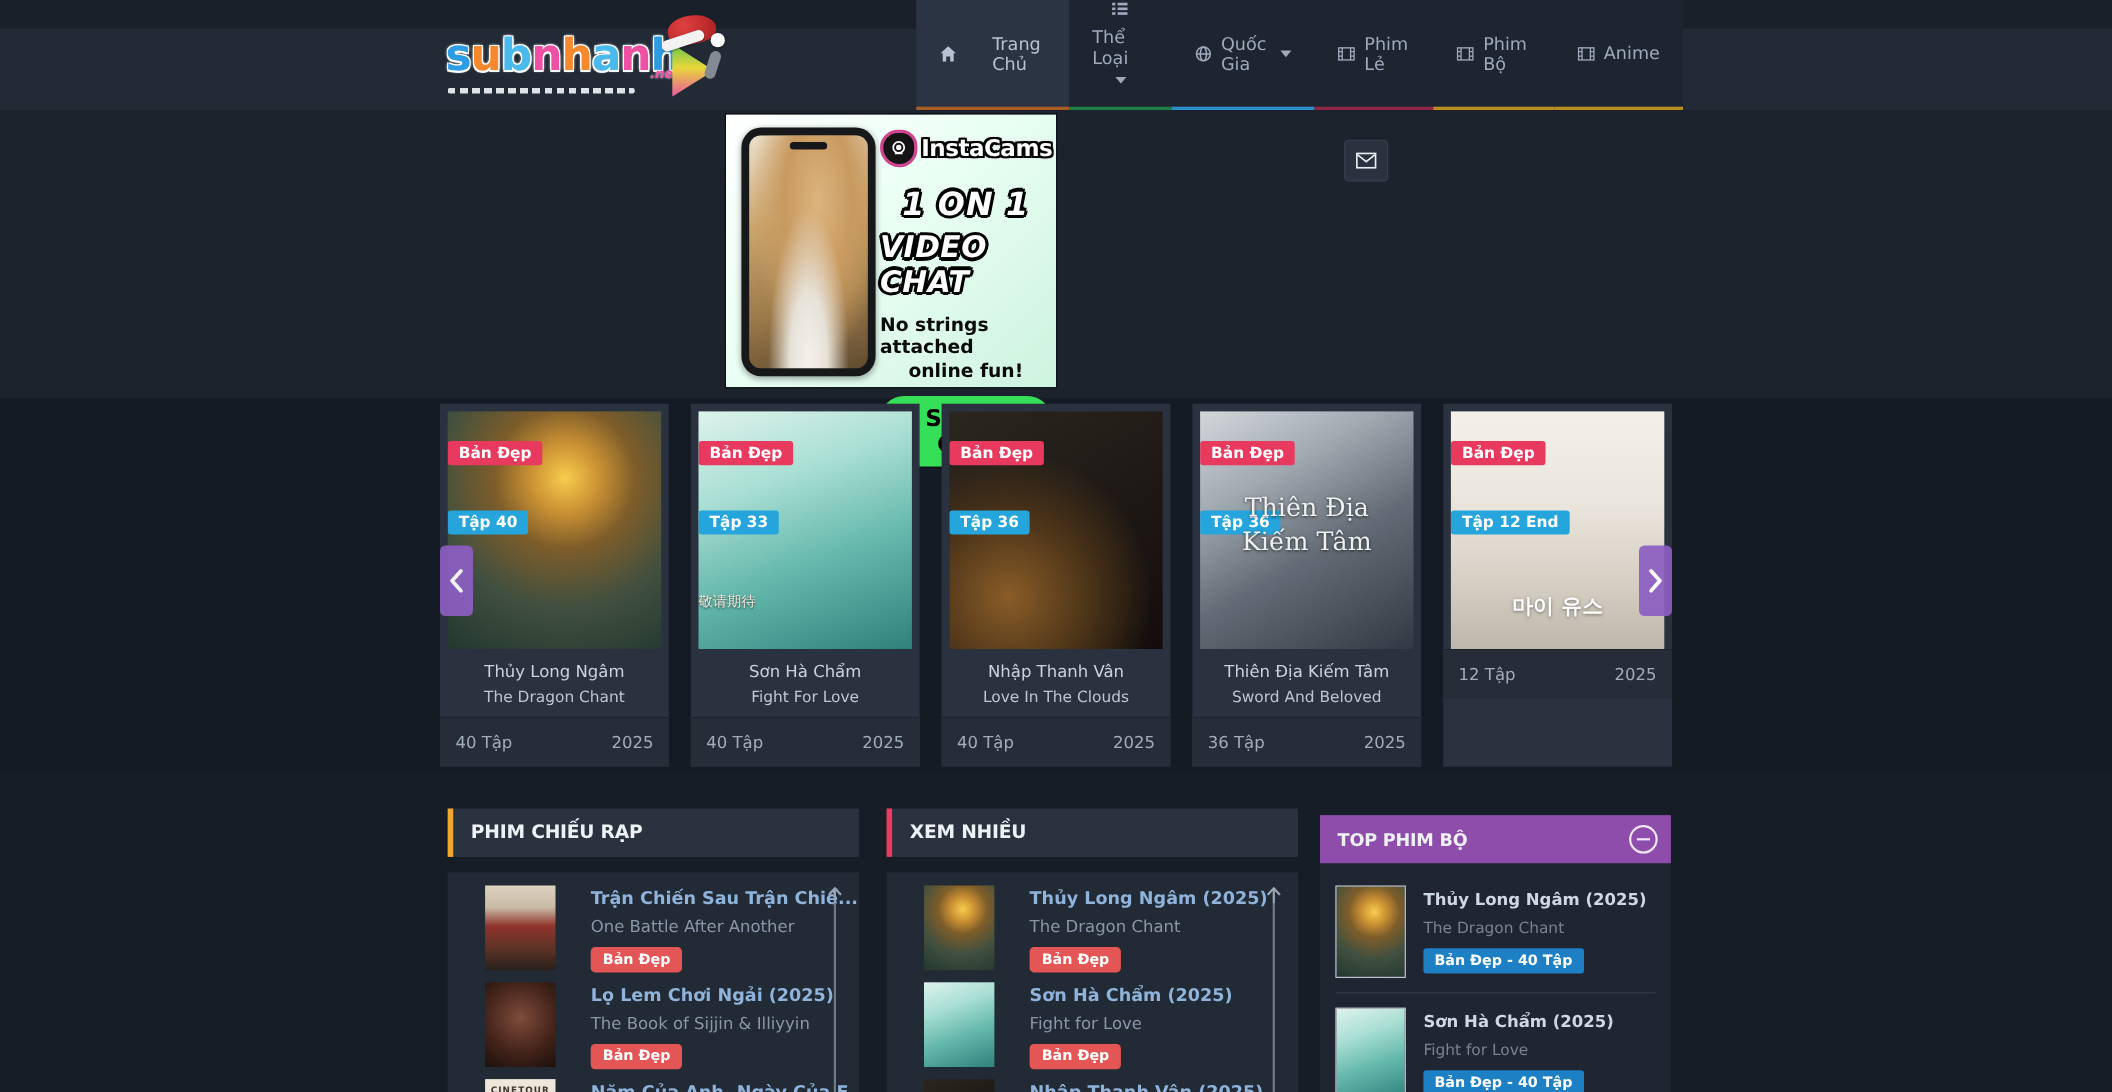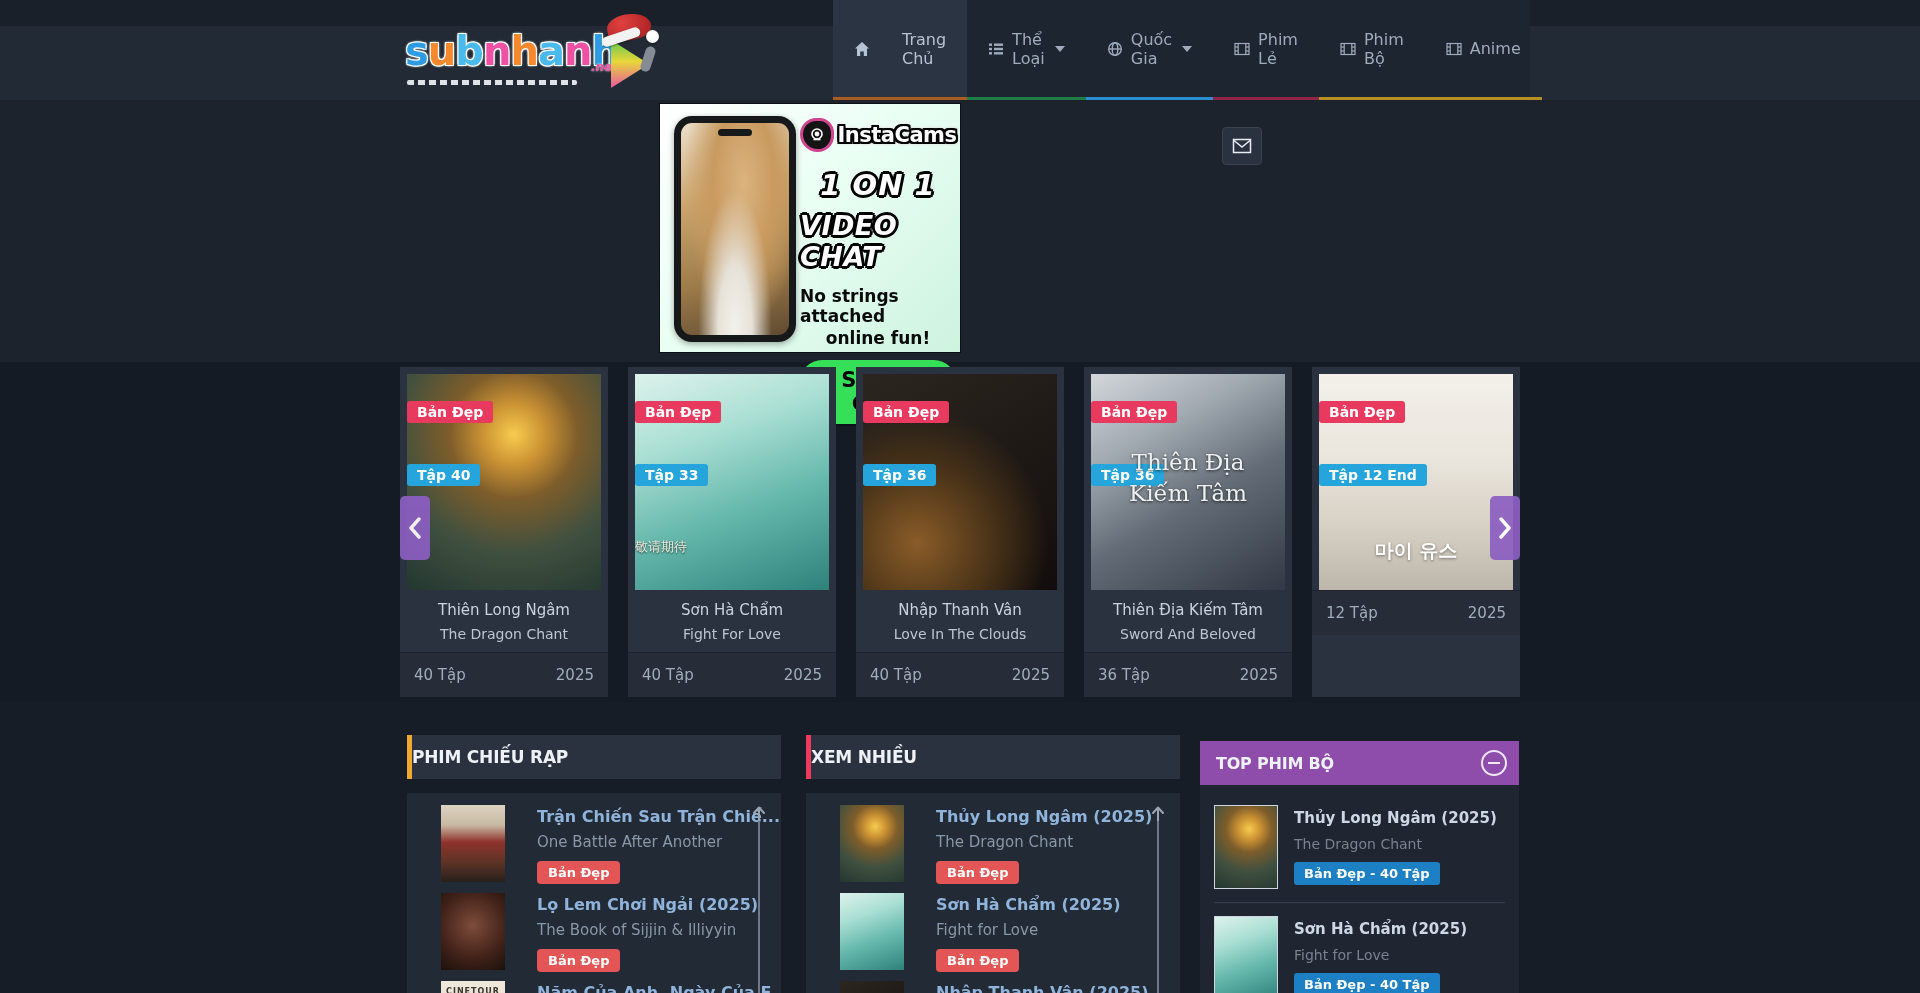--- a/index.html
+++ b/index.html
@@ -31,21 +31,21 @@
   .santa-red { position:absolute; left:6px; top:0; width:44px; height:26px; background:radial-gradient(circle at 35% 30%,#e04040,#a81f1f);
     border-radius:60% 70% 55% 45%; transform:rotate(-10deg); }
   .santa-band { position:absolute; left:0; top:18px; width:40px; height:10px; background:#f2f2f2; border-radius:6px; transform:rotate(-18deg); box-shadow:0 1px 2px rgba(0,0,0,.4); }
   .santa-pom { position:absolute; right:0; top:16px; width:13px; height:13px; background:#fff; border-radius:50%; box-shadow:0 1px 2px rgba(0,0,0,.4); }
 
   .nav-item { display:flex; align-items:center; gap:8px; padding:0 21px; color:#9fabbc; font-size:16px;
     border-bottom:3px solid transparent; cursor:pointer; }
   .nav-item svg { flex:none; }
   .nav-item.active { background:#2b3442; color:#b7c2d2; }
   .n0 { border-bottom-color:var(--nav_underline_home);gap:32px; }
-  .n1 { border-bottom-color:var(--nav_underline_genre); }
+  .n1 { border-bottom-color:var(--nav_underline_genre);flex-direction:column; }
   .n2 { border-bottom-color:var(--nav_underline_country); }
   .n3 { border-bottom-color:var(--nav_underline_single); }
   .n4 { border-bottom-color:var(--nav_underline_series); }
   .n5 { border-bottom-color:var(--nav_underline_anime); }
   .caret { width:0; height:0; border-left:5px solid transparent; border-right:5px solid transparent; border-top:6px solid #9fabbc; margin-left:2px; }
 
   
   .mail-btn { position:absolute; left:1222px; top:127px; width:40px; height:38px; background:#2a323f; border:1px solid #39424f;
     border-radius:4px; display:flex; align-items:center; justify-content:center; cursor:pointer; }
   .search-box { position:absolute; left:1272px; top:127px; width:258px; height:38px; background:#1d242e; border:1px solid #323b49;
@@ -101,21 +101,21 @@
   .card-title { font-size:15px; color:#c9d3df; }
   .card-sub { font-size:14px; color:#bcc6d2; margin-top:7px; }
   .card-footer { height:45px; background:#262d39; border-top:1px solid #1e242e; margin:0 -7px -7px -7px;
     display:flex; justify-content:space-between; align-items:center; padding:0 14px; font-size:15px; color:#a2adbb; }
   .arrow-btn { position:absolute; width:30px; height:64px; background:var(--arrow_purple); opacity:.92; border:none; border-radius:5px;
     top:496px; display:flex; align-items:center; justify-content:center; cursor:pointer; }
   .arrow-left { left:400px; } .arrow-right { left:1490px; }
 
   
   .panel { position:absolute; }
-  .panel-header { height:44px; background:#2b323f; border-left:5px solid #fff; display:flex; align-items:center; }
+  .panel-header { height:44px; background:#2b323f; border-left:5px solid #fff; display:flex; align-items:center; padding-left:16px; }
   .panel-header.h-cinema { border-left-color:var(--accent_cinema); }
   .panel-header.h-most   { border-left-color:var(--accent_most); }
   .panel-title { color:#eef1f5; font-size:17px; font-weight:bold; letter-spacing:-0.2px; }
   .panel-list { position:relative; margin-top:14px; background:#222a35; padding:12px 14px; height:420px; }
   .list-item { display:flex; gap:32px; margin-bottom:9px; cursor:pointer;margin-left:20px; }
   .li-thumb { flex:none; width:64px; height:77px; position:relative; overflow:hidden; }
   .li-info { padding-top:2px; min-width:0; }
   .li-title { font-size:16px; font-weight:bold; color:#8fb3da; white-space:nowrap; }
   .li-sub { font-size:15px; color:#8997a8; margin-top:7px; }
   .li-sub:empty { display:none; }
@@ -264,21 +264,21 @@
       <button class="ad-cta">START CAM</button>
     </div>
   </div>
 
   <div class="card" style="left:400px">
     <div class="poster po-dragon">
       <span class="badge badge-q">Bản Đẹp</span>
       <span class="badge badge-ep">Tập 40</span>
     </div>
     <div class="card-titles">
-      <div class="card-title">Thiên Long Ngâm</div>
+      <div class="card-title">Thủy Long Ngâm</div>
       <div class="card-sub">The Dragon Chant</div>
     </div>
     <div class="card-footer">
       <span>40 Tập</span>
       <span>2025</span>
     </div>
   </div>
 
   <div class="card" style="left:628px">
     <div class="poster po-teal">

